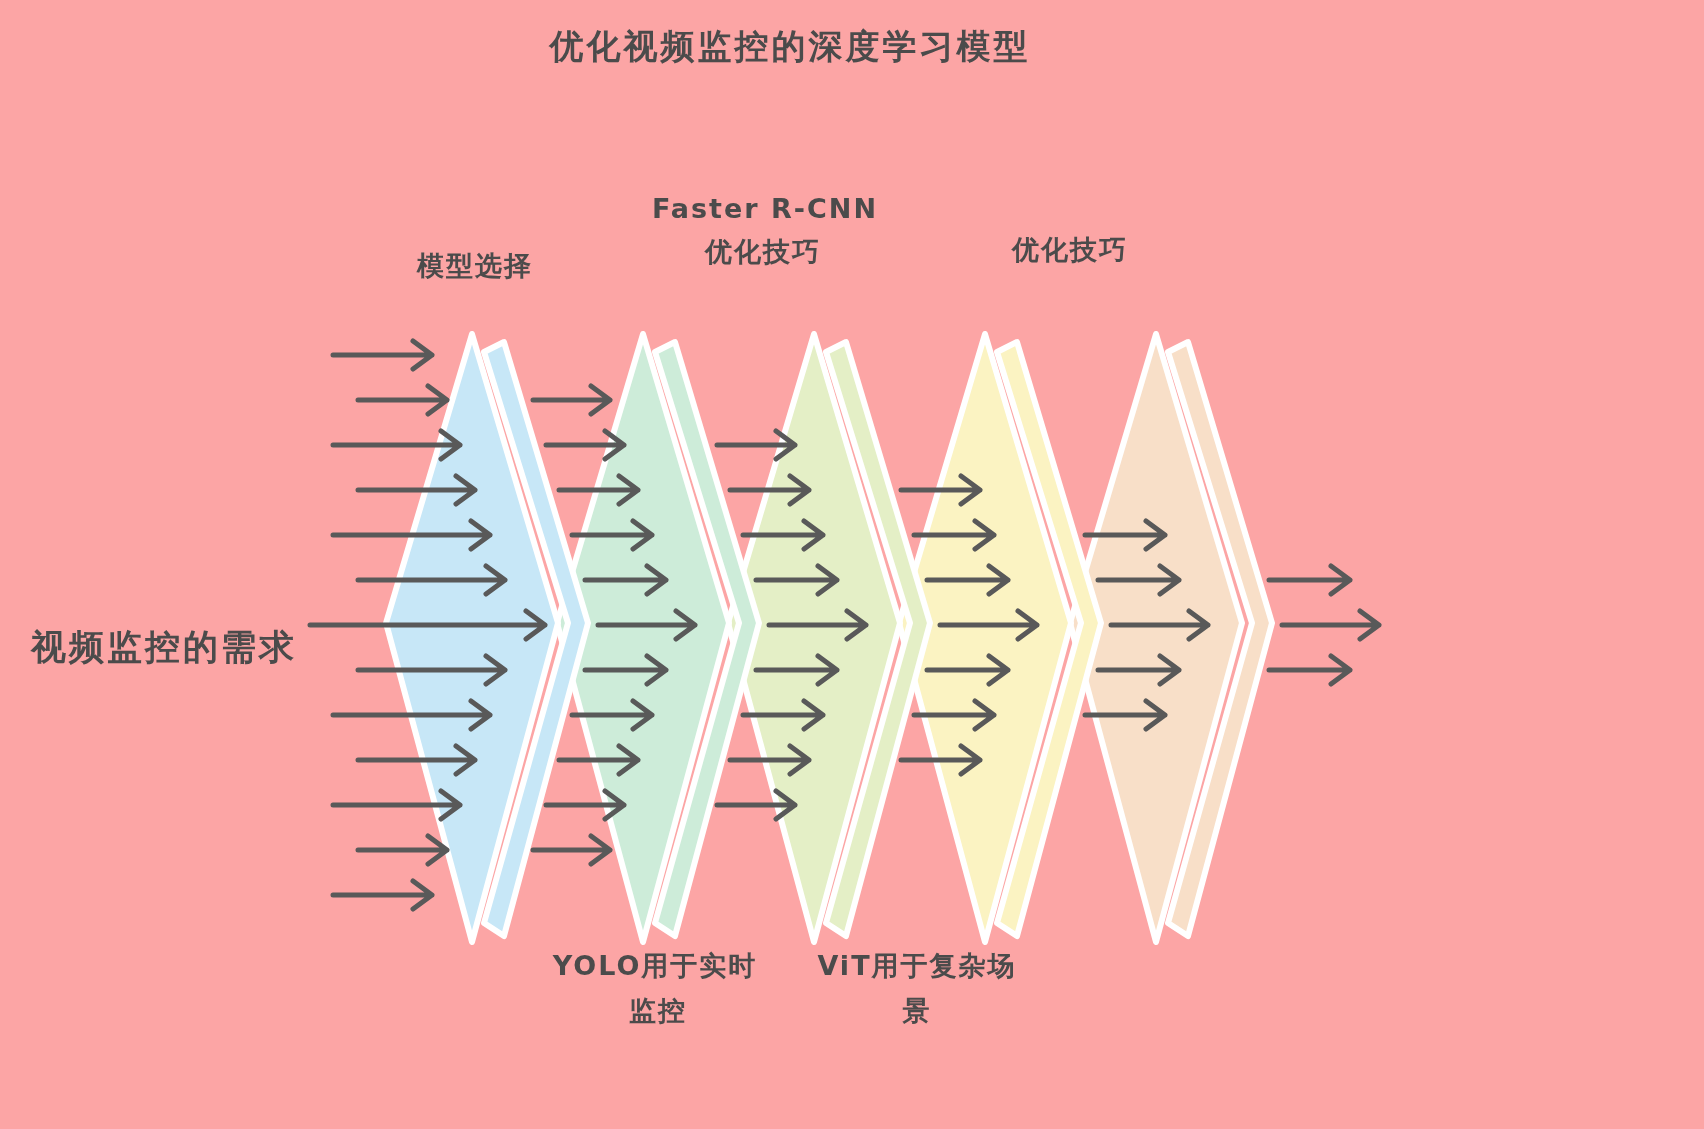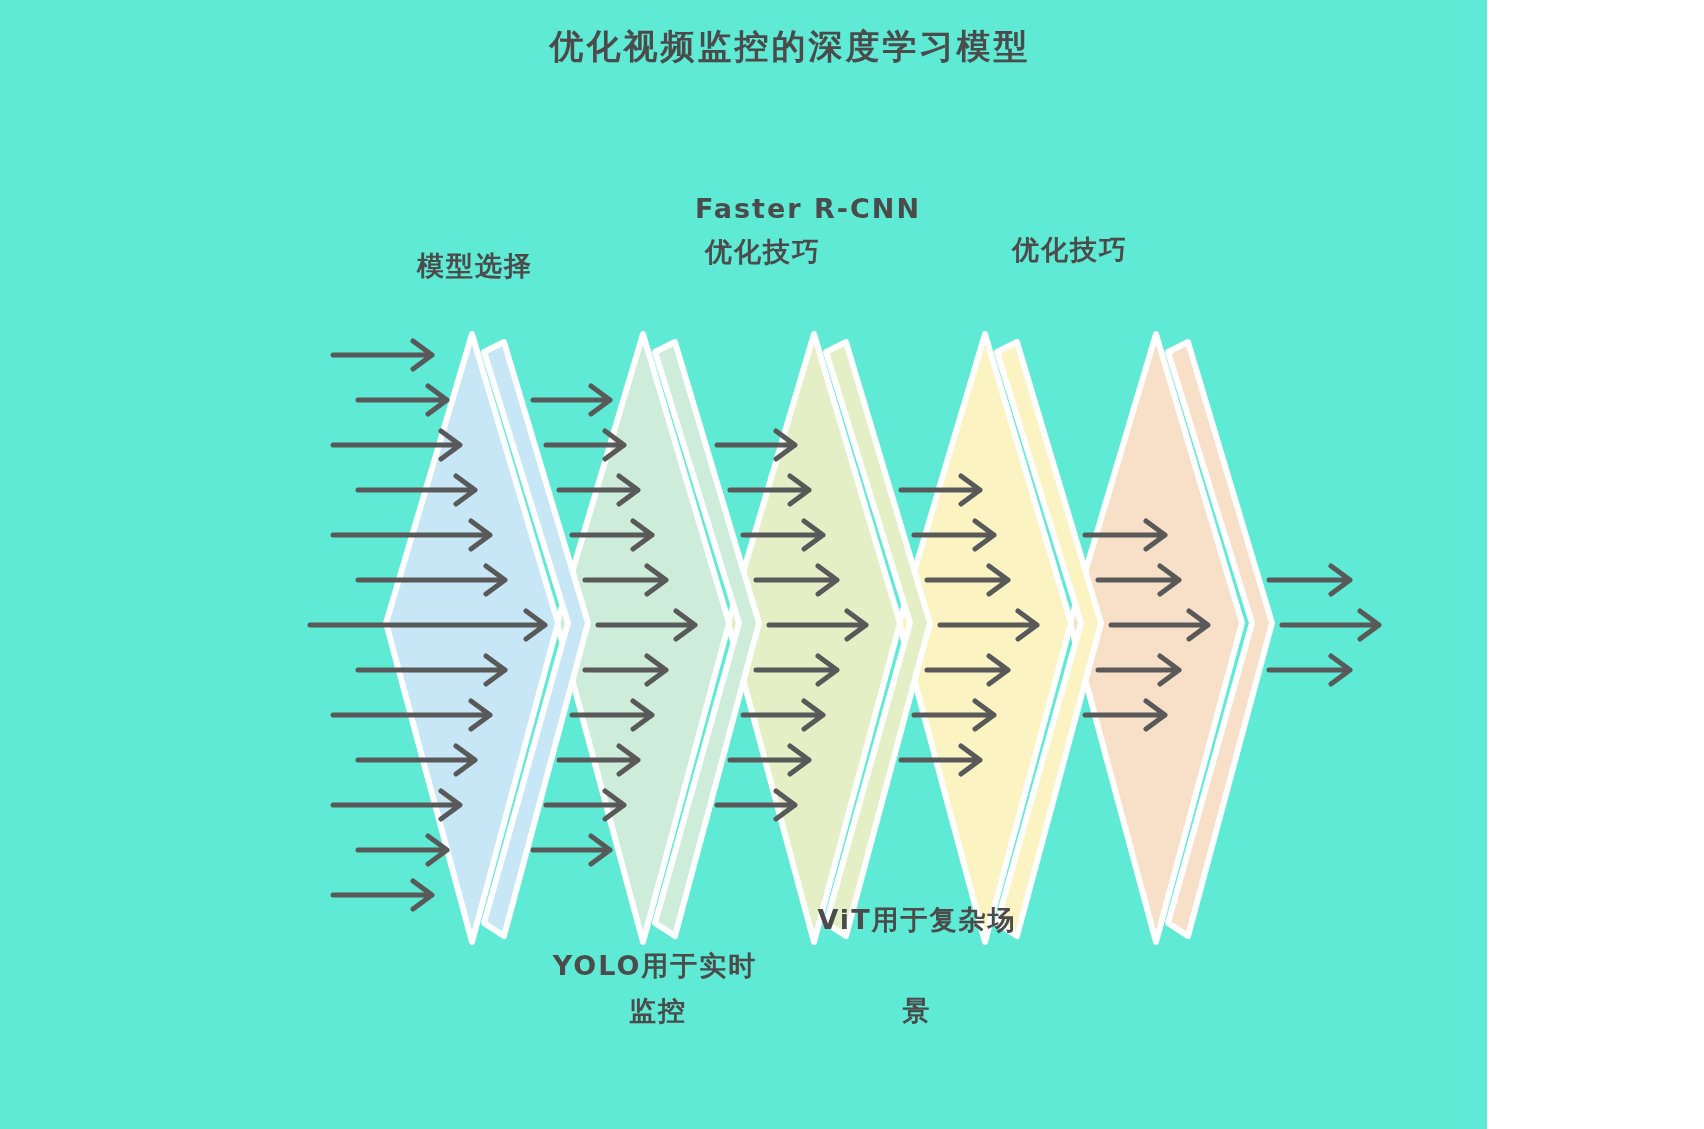--- a/index.html
+++ b/index.html
@@ -1,19 +1,19 @@
 <!DOCTYPE html>
 <html><head>
 <meta charset="utf-8">
 <style>
   html,body{margin:0;padding:0;background:#fff;}
   .canvas{
     position:relative;
-    width:1487px;height:1129px;
-    background:#5eead4;
+    width:1704px;height:1129px;
+    background:#fca5a5;
     font-family:"DejaVu Sans", sans-serif;
     overflow:hidden;
   }
   .diagram-svg{position:absolute;left:0;top:0;width:1704px;height:1129px;}
   .lbl{
     position:absolute;
     transform:translate(-50%,-50%);
     color:#4b4b4b;
     white-space:nowrap;
     text-align:center;
@@ -107,26 +107,27 @@
         <path d="M 1269 580 L 1350 580 M 1331 566 L 1350 580 L 1331 594"></path>
         <path d="M 1282 625 L 1379 625 M 1360 611 L 1379 625 L 1360 639"></path>
         <path d="M 1269 670 L 1350 670 M 1331 656 L 1350 670 L 1331 684"></path>
       </g>
     </svg>
 
   <div class="lbl title-lbl" style="left:790px;top:47px;">优化视频监控的深度学习模型</div>
 
   <div class="lbl ann-lbl" style="left:475px;top:266px;">模型选择</div>
 
-  <div class="lbl ann-lbl" style="left:765px;top:208px;margin-left:43px;">Faster R-CNN</div>
+  <div class="lbl ann-lbl" style="left:765px;top:208px;">Faster R-CNN</div>
   <div class="lbl ann-lbl" style="left:763px;top:252px;">优化技巧</div>
 
   <div class="lbl ann-lbl" style="left:1070px;top:250px;">优化技巧</div>
 
   <div class="lbl ann-lbl" style="left:655px;top:966px;">YOLO用于实时</div>
   <div class="lbl ann-lbl" style="left:658px;top:1011px;">监控</div>
 
-  <div class="lbl ann-lbl" style="left:917px;top:920px;">ViT用于复杂场</div>
+  <div class="lbl ann-lbl" style="left:917px;top:966px;">ViT用于复杂场</div>
   <div class="lbl ann-lbl" style="left:917px;top:1011px;">景</div>
 
+  <div class="lbl side-lbl" style="left:164px;top:647px;">视频监控的需求</div>
 
 
 </div>
 
 </body></html>

